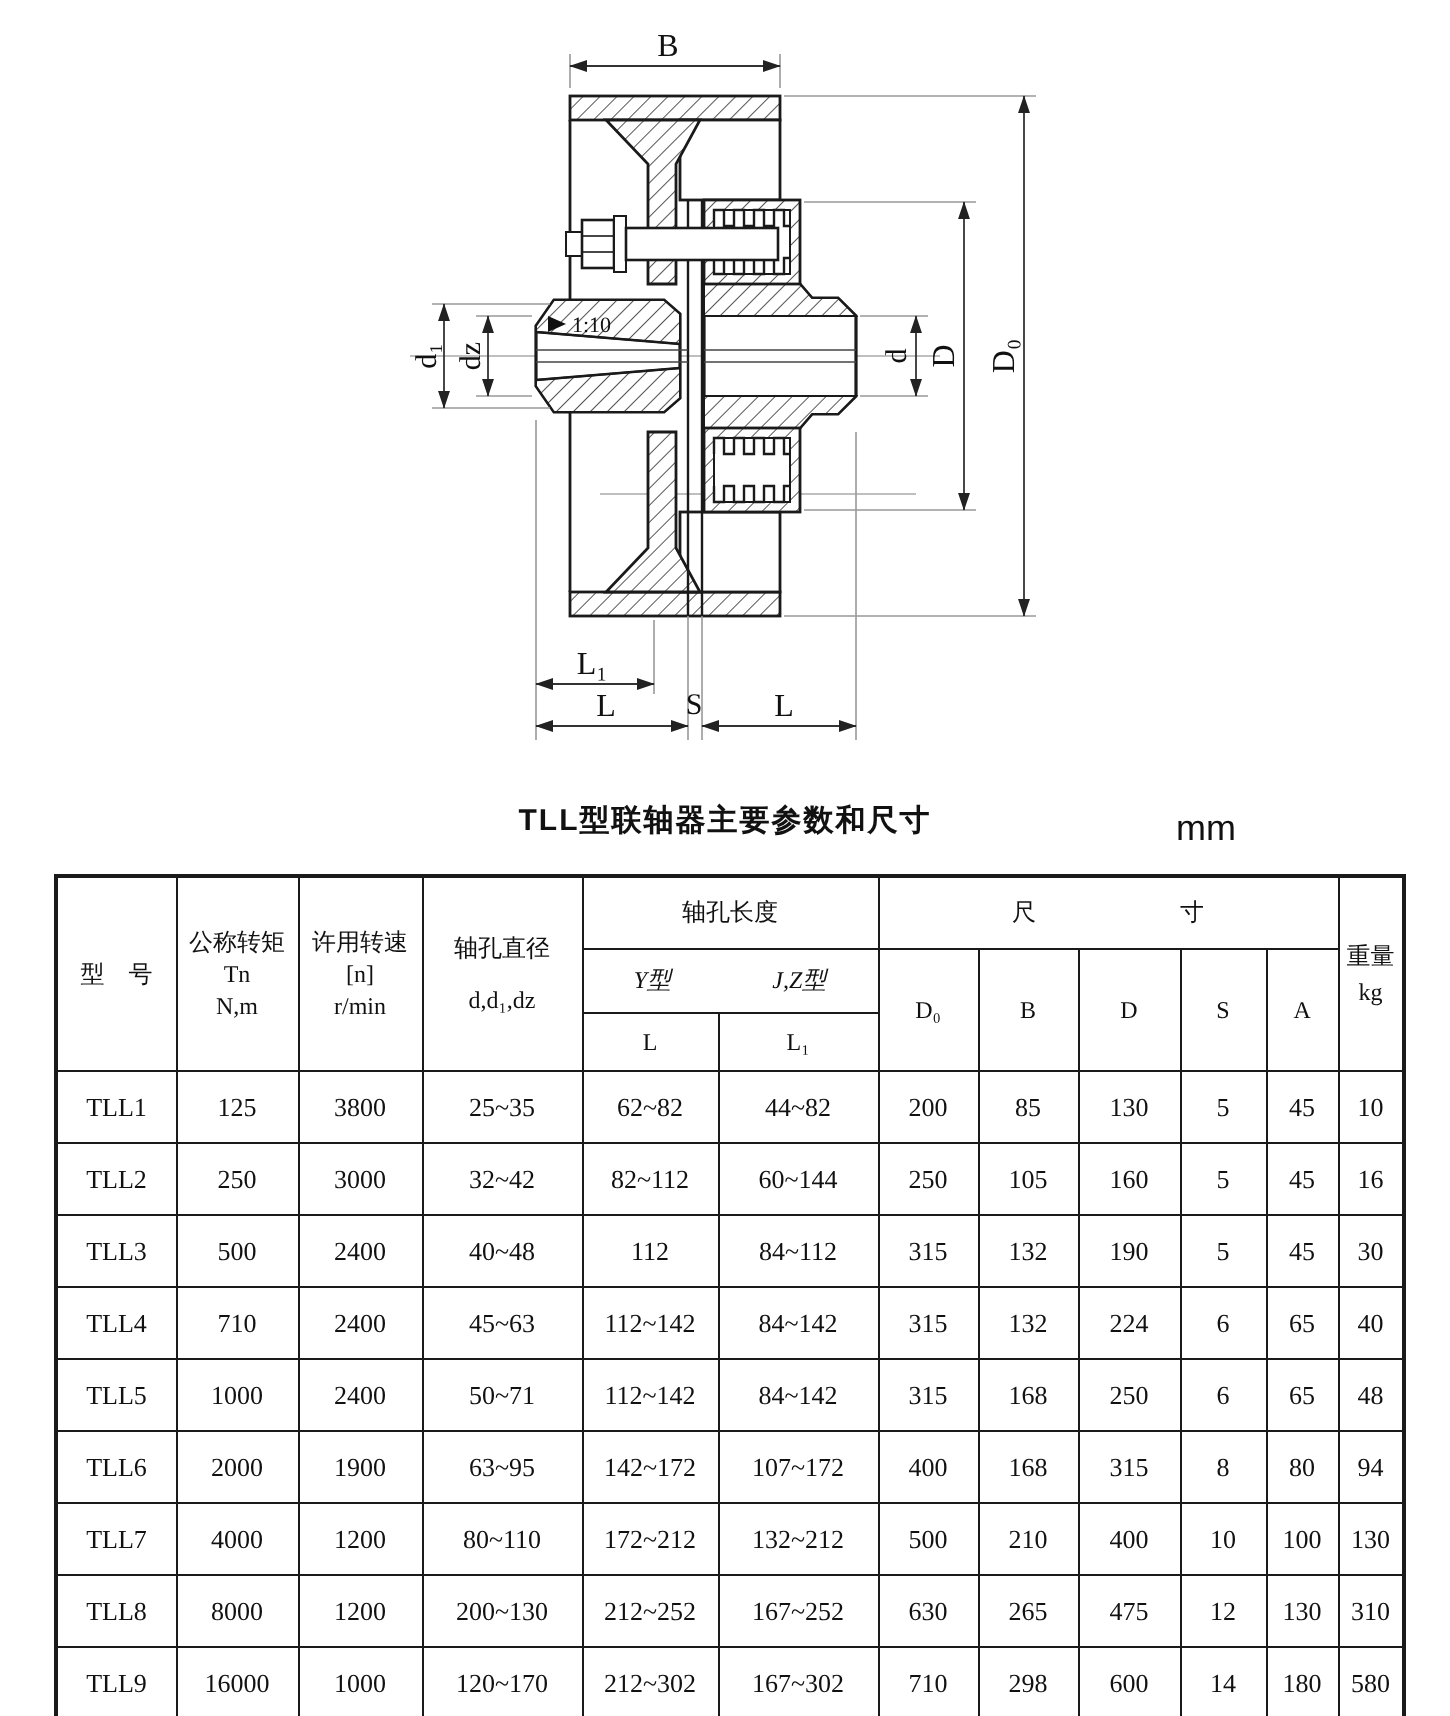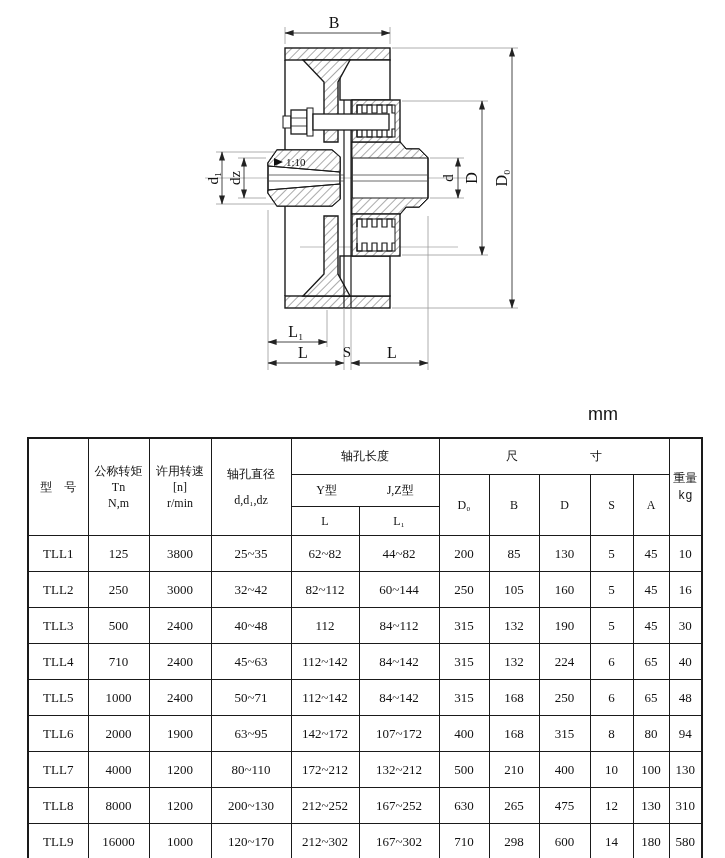--- a/index.html
+++ b/index.html
@@ -23,26 +23,26 @@
     border-collapse:collapse;table-layout:fixed;
     border:2px solid #1a1a1a;
   }
   table.params th,table.params td{
     border:1px solid #1a1a1a;text-align:center;vertical-align:middle;
     padding:0;font-weight:normal;overflow:hidden;
   }
   thead th{font-size:12px;line-height:1.35;}
   thead .lat{font-size:12px;font-family:"Liberation Serif","DejaVu Serif",serif;}
   thead .gap{margin-top:10px;}
-  thead .gap2{margin-top:1px;font-family:Liberation Mono, monospace;}
+  thead .gap2{margin-top:1px;}
   tr.h1 th{height:35px;}
   tr.h2 th{height:31px;}
   tr.h3 th{height:28px;}
   .pre{white-space:pre;margin-top:19px;}
-  .types{display:flex;justify-content:space-around;align-items:center;}
+  .types{display:flex;justify-content:space-around;align-items:center;font-style:italic;}
   tbody td{height:35px;font-size:13px;}
   tbody td:first-child{font-size:13px;}
 </style>
 </head>
 <body>
 
 <div class="drawing-wrap">
 <svg width="725" height="400" viewBox="0 0 725 400" font-family="Liberation Serif, DejaVu Serif, serif" fill="#111">
   <defs>
     <pattern id="hatch" patternUnits="userSpaceOnUse" width="6" height="6" patternTransform="rotate(45)">
@@ -180,20 +180,21 @@
   <g stroke="#333" stroke-width="0.9">
     <line x1="351" y1="308" x2="351" y2="370" stroke="#999" stroke-width="0.8"></line>
     <line x1="428" y1="216" x2="428" y2="370" stroke="#999" stroke-width="0.8"></line>
     <line x1="351" y1="363" x2="428" y2="363" marker-start="url(#arr)" marker-end="url(#arr)"></line>
     <text x="392" y="358" font-size="16" text-anchor="middle" stroke="none">L</text>
   </g>
 </svg>
 </div>
 
 <div class="title-row">
+  <div class="doc-title">TLL型联轴器主要参数和尺寸</div>
   <div class="unit-label">mm</div>
 </div>
 
 <table class="params">
   <colgroup>
     <col style="width:60px">
       <col style="width:61px">
       <col style="width:62px">
       <col style="width:80px">
     <col style="width:68px">

